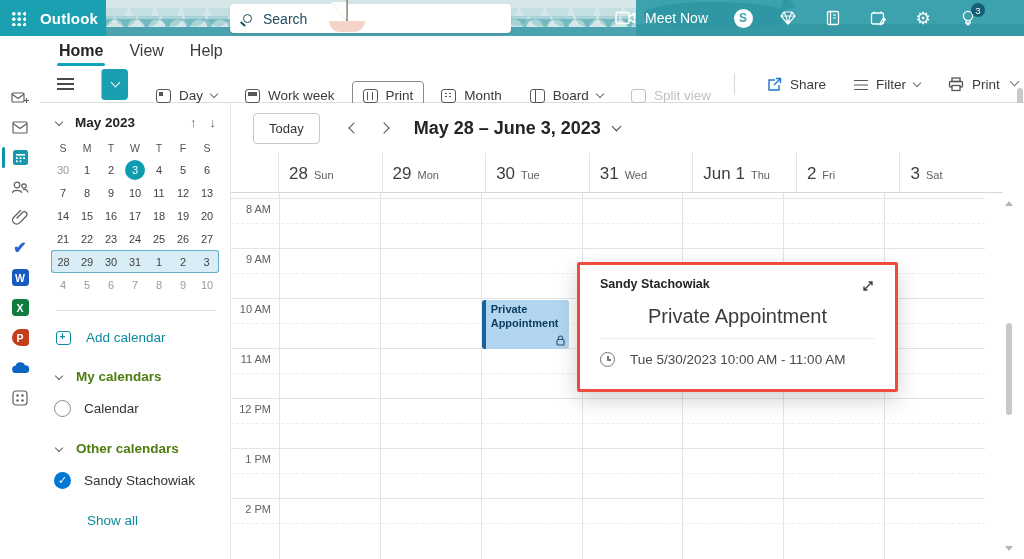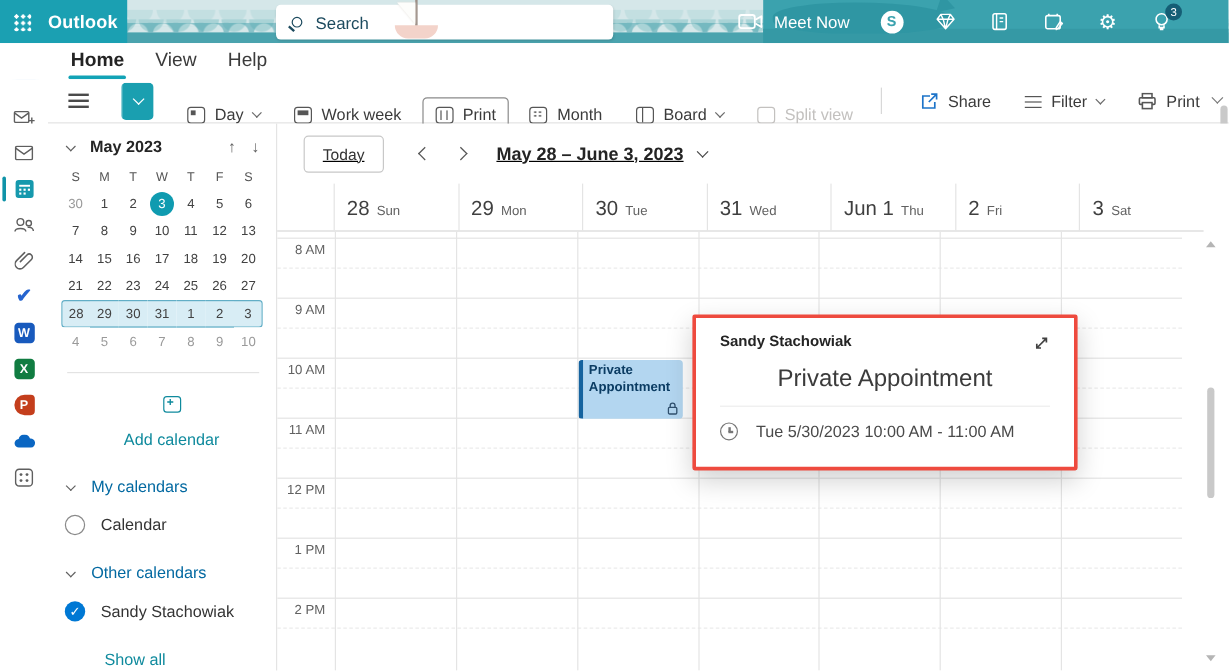--- a/index.html
+++ b/index.html
@@ -97,43 +97,43 @@
   .mini-grid .dh { height:20px; display:flex; align-items:center; justify-content:center; font-size:10.5px; color:#555; }
   .mini-cell { height:23px; display:flex; align-items:center; justify-content:center; font-size:11px; color:#424242; cursor:pointer; position:relative; }
   .mini-cell.muted { color:#9a9a9a; }
   .mini-cell.inweek { background:#d8edf5; border-top:1px solid #62aec6; border-bottom:1px solid #62aec6; }
   .mini-cell.wstart { border-left:1px solid #62aec6; border-radius:3px 0 0 3px; }
   .mini-cell.wend { border-right:1px solid #62aec6; border-radius:0 3px 3px 0; }
   .mini-cell.selected { color:#fff; }
   .mini-cell.selected::before { content:""; position:absolute; width:20px; height:20px; border-radius:50%; background:#0f9bb0; z-index:0; }
   .mini-cell span { position:relative; z-index:1; }
   .side-divider { height:1px; background:#e3e3e3; margin:14px 14px 0 16px; }
-  .side-link { display:flex; align-items:center; gap:15px; margin:19px 0 0 16px; cursor:pointer;flex-direction:column; }
+  .side-link { display:flex; align-items:center; gap:15px; margin:19px 0 0 16px; cursor:pointer; }
   .addcal-ic { width:15px; height:14px; border:1.5px solid #0f8a9d; border-radius:3px; position:relative; flex:none; }
   .addcal-ic::before { content:"+"; position:absolute; left:2.5px; top:-1px; color:#0f8a9d; font-size:10px; font-weight:bold; }
   .teal-link { color:#0f8a9d; font-size:13.5px; }
   .side-section { display:flex; align-items:center; gap:14px; margin:24px 0 0 16px; cursor:pointer; }
   .side-section .chev { width:6px; height:6px; color:#616161; margin-top:-2px; }
-  .side-section .lbl { font-size:13.5px; font-weight:normal; color:#0369a1; }
+  .side-section .lbl { font-size:13.5px; font-weight:bold; color:#4d7c0f; }
   .cal-item { display:flex; align-items:center; gap:13px; margin:16px 0 0 14px; cursor:pointer; }
   .radio { width:17px; height:17px; border-radius:50%; border:1px solid #8a8a8a; background:#fff; flex:none; }
   .radio.checked { border:none; background:#0078d4; color:#fff; font-size:11px; display:flex; align-items:center; justify-content:center; }
   .cal-item .lbl { font-size:13.5px; color:#333; }
   .showall { margin:24px 0 0 47px; font-size:13.5px; cursor:pointer; }
 
   
-  .main { position:absolute; left:230px; top:103px; width:794px; bottom:0; background:#fff; border-left:1px solid #e4e4e4;text-decoration:underline; }
+  .main { position:absolute; left:230px; top:103px; width:794px; bottom:0; background:#fff; border-left:1px solid #e4e4e4; }
   .main-head { height:50px; display:flex; align-items:center; padding-left:22px; }
   .today-btn { border:1px solid #c8c8c8; border-radius:4px; background:#fff; font-size:13px; color:#343434; padding:7px 15px; cursor:pointer; font-family:"Liberation Sans",sans-serif; }
   .nav-chevs { display:flex; gap:22px; margin-left:30px; color:#555; }
   .nav-chevs .c { width:8px; height:8px; border-right:1.5px solid #555; border-bottom:1.5px solid #555; cursor:pointer; }
   .nav-chevs .left { transform:rotate(135deg); }
   .nav-chevs .right { transform:rotate(-45deg); }
   .range-wrap { display:flex; align-items:center; gap:12px; margin-left:26px; cursor:pointer; }
-  .range-label { font-size:15px; font-weight:bold; color:#242424; }
+  .range-label { font-size:18px; font-weight:bold; color:#242424; }
   .range-wrap .chev { width:7px; height:7px; color:#444; margin-top:-4px; }
 
   .dayhead-row { position:absolute; left:0; top:50px; right:21px; height:40px; border-bottom:1px solid #d8d8d8; display:flex; }
   .dayhead-gutter { width:48px; border-right:1px solid #e4e4e4; flex:none; }
   .dayhead-cell { flex:1; border-left:1px solid #e4e4e4; display:flex; align-items:baseline; gap:6px; padding:11px 0 0 10px; cursor:pointer; }
   .dayhead-cell:first-of-type { border-left:none; }
   .dayhead-cell .num { font-size:17px; color:#3f3f3f; }
   .dayhead-cell .name { font-size:11px; color:#616161; }
 
   .cal-body { position:absolute; left:0; top:90px; right:0; bottom:0; overflow:hidden; }

